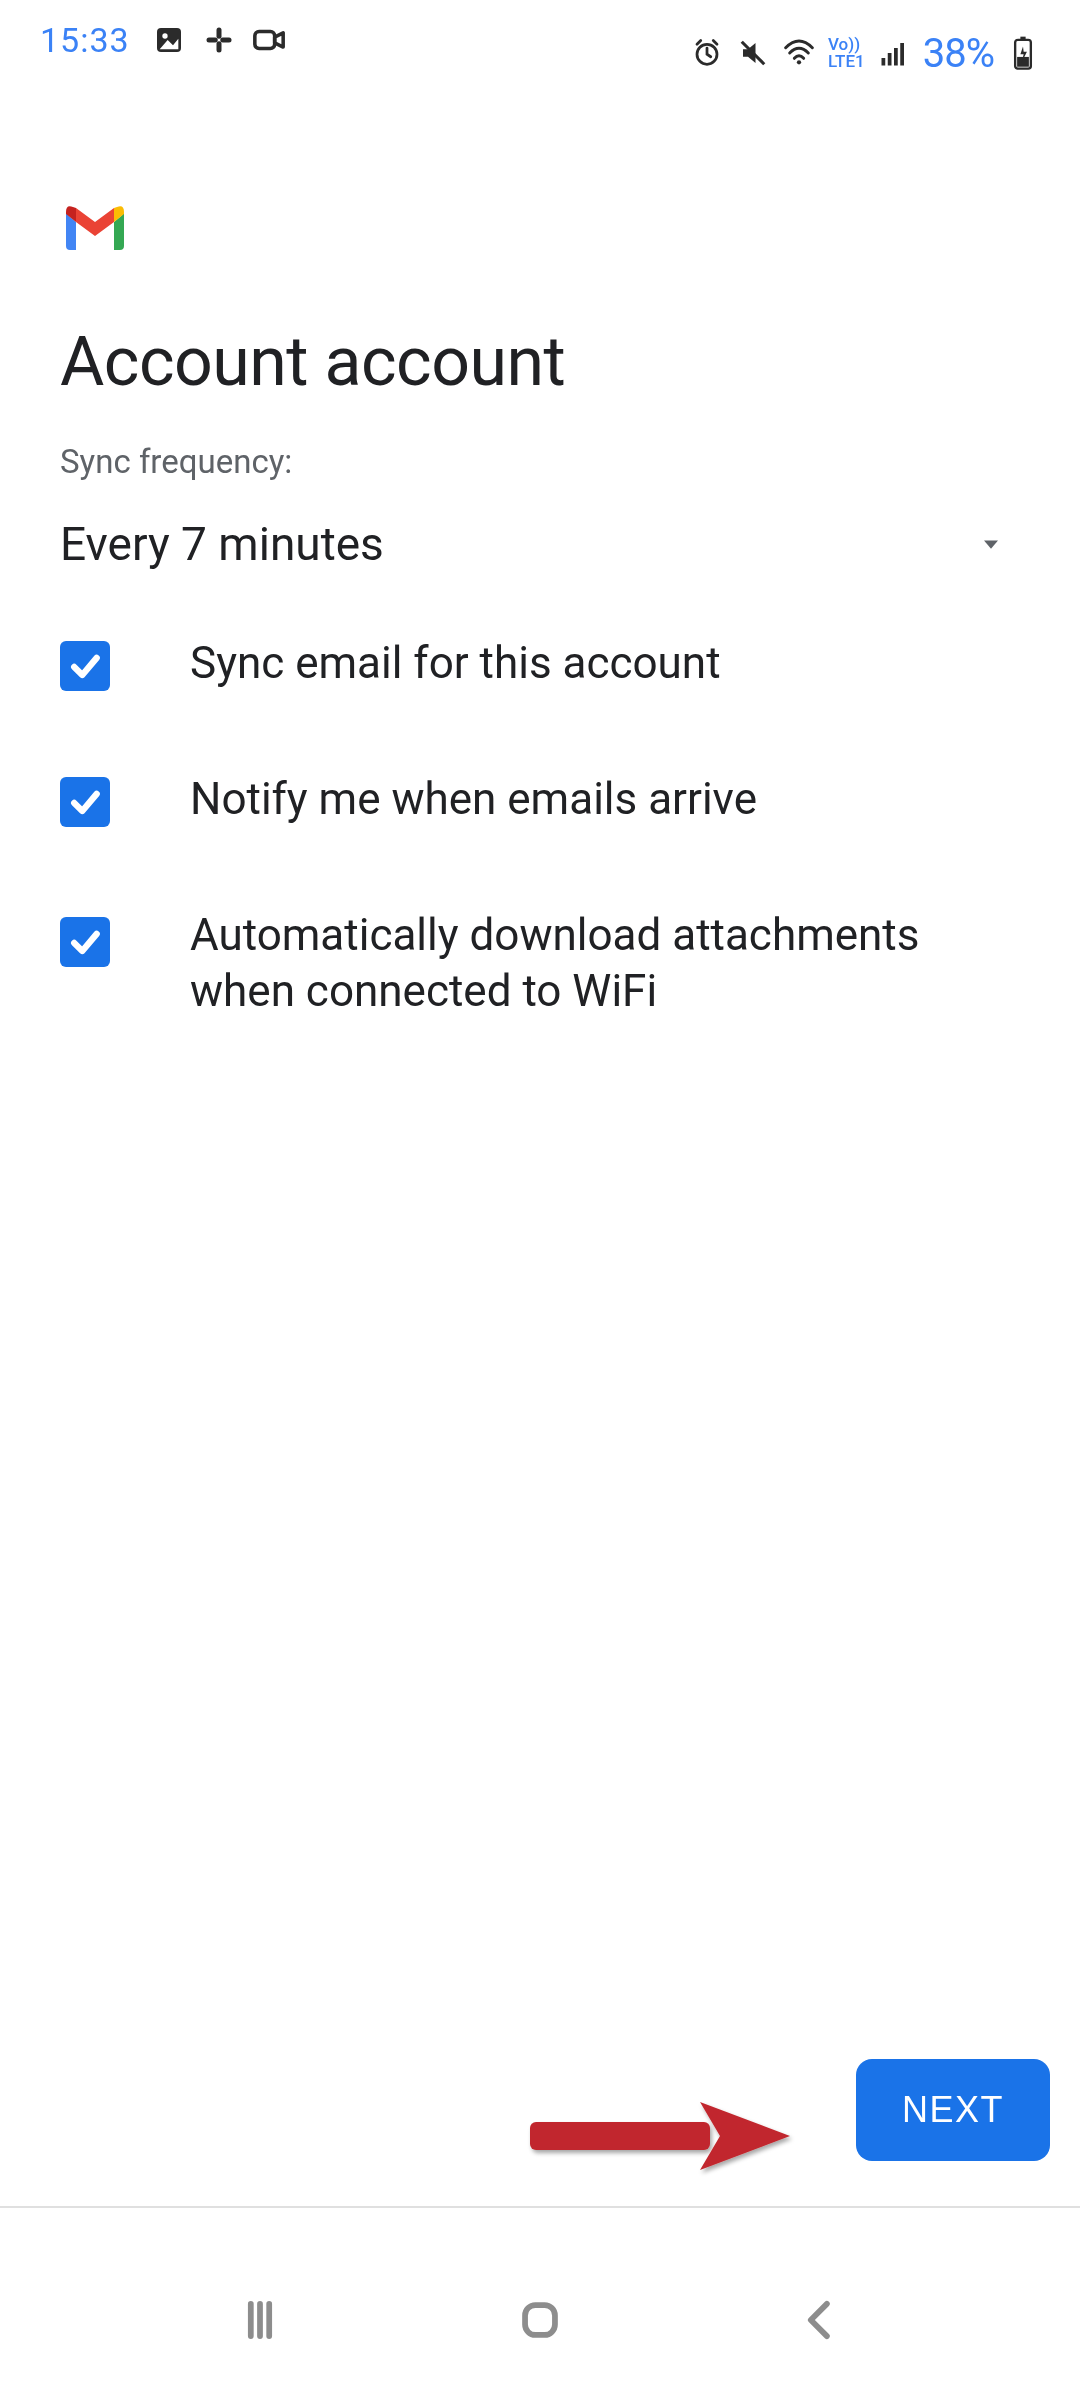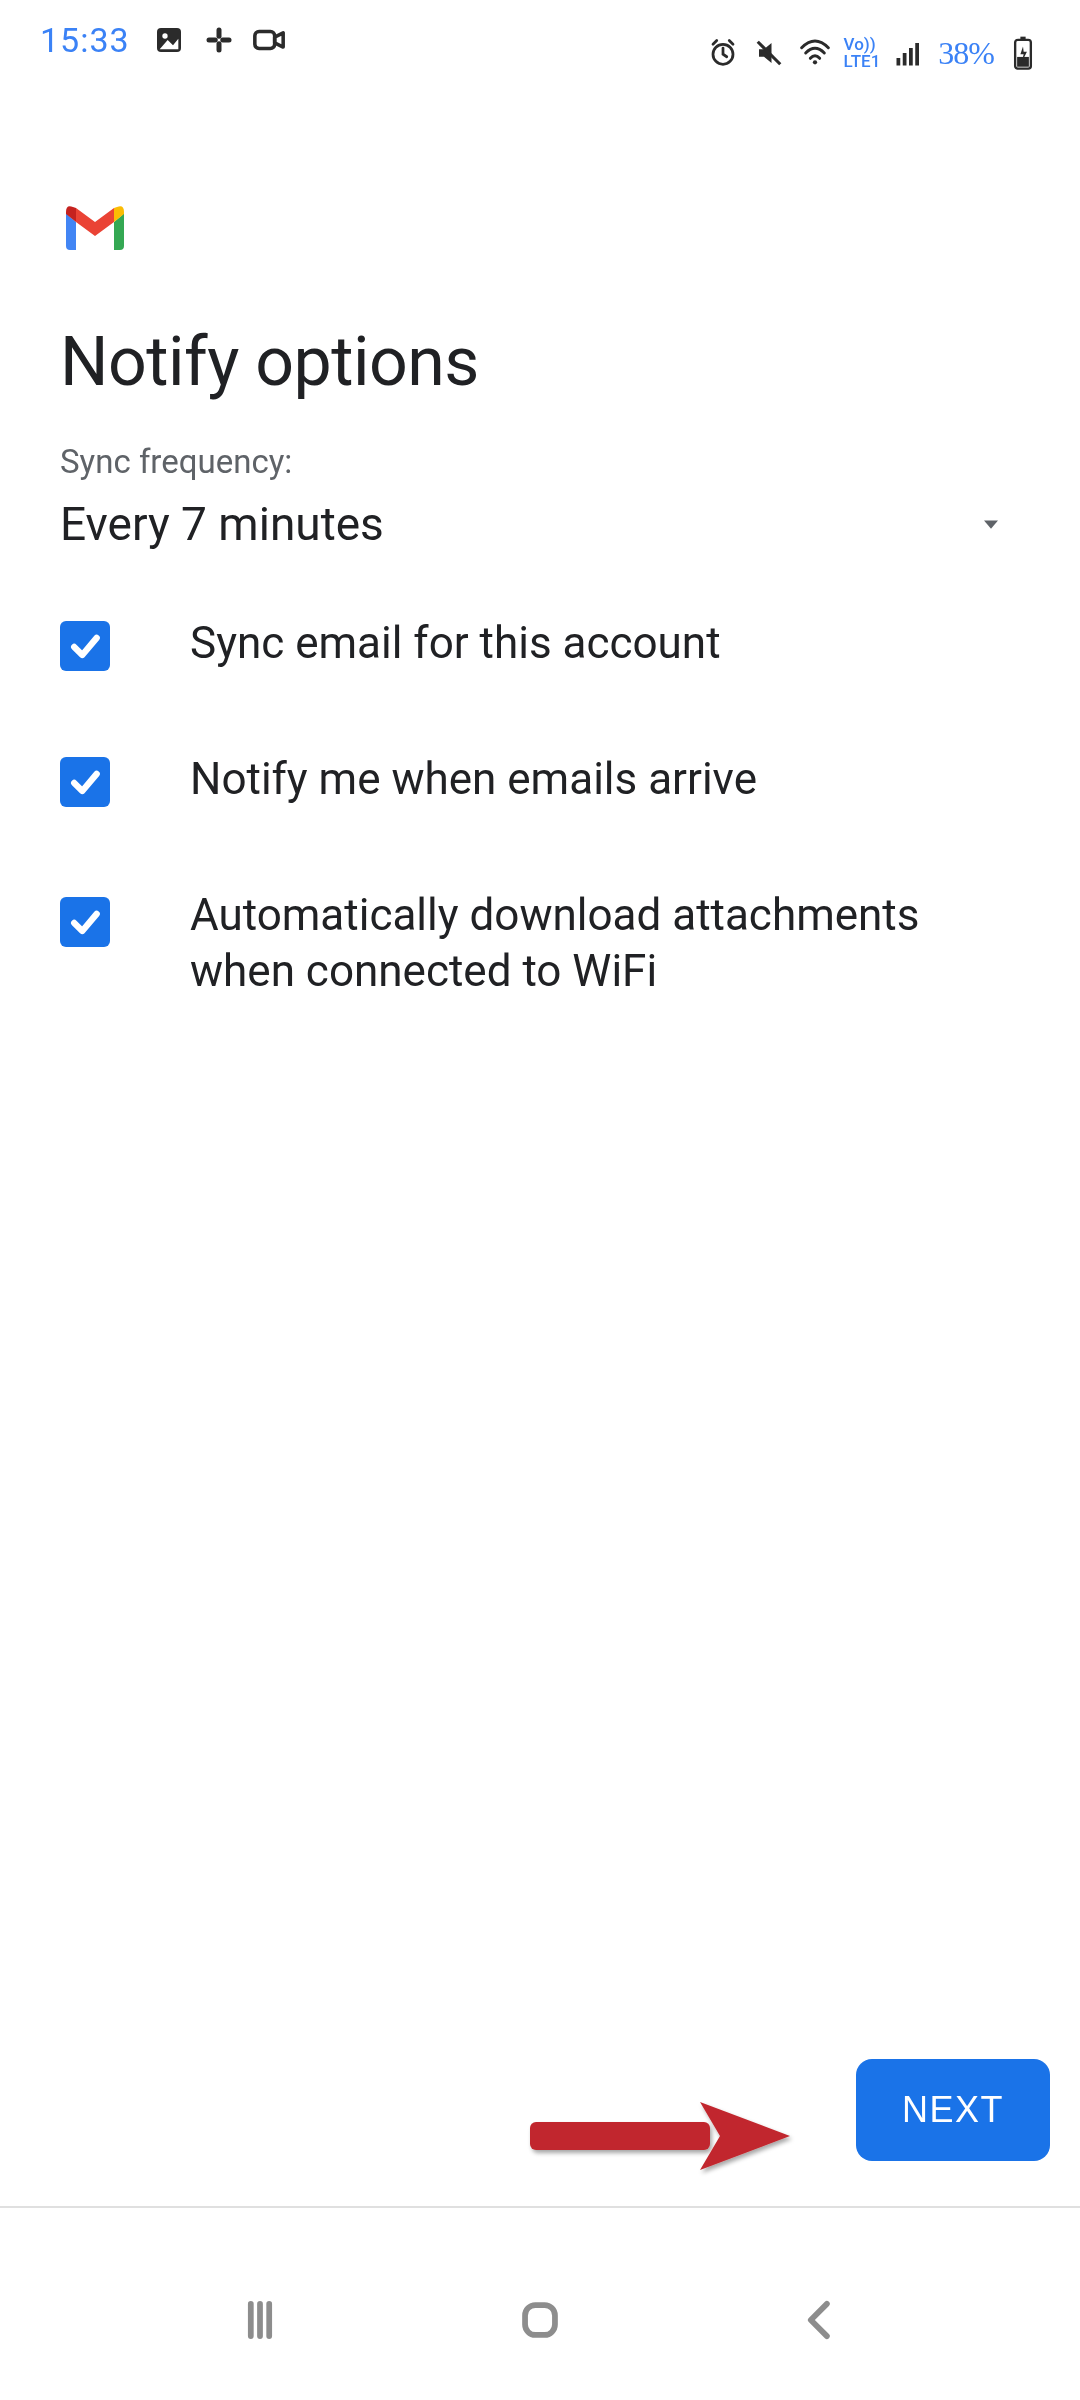--- a/index.html
+++ b/index.html
@@ -49,23 +49,22 @@
     display: inline-flex;
     align-items: center;
     justify-content: center;
   }
   .time {
     font-weight: 400;
     letter-spacing: 1px;
     margin-right: 6px;
   }
   .battery-text {
-    font-size: 32px;
+    font-size: 40px;
     letter-spacing: -1px;
-    font-family: Liberation Serif, serif;
   }
   .lte-label {
     font-size: 17px;
     line-height: 17px;
     font-weight: 500;
   }
   .lte-stack {
     display:flex;
     flex-direction:column;
     align-items:flex-start;
@@ -90,21 +89,21 @@
     font-size: 68px;
     font-weight: 400;
     color: #202124;
     margin-bottom: 40px;
     letter-spacing: -0.5px;
   }
 
   .subtitle {
     font-size: 33px;
     color: #5f6368;
-    margin-bottom: 12px;
+    margin-bottom: 32px;
   }
 
   .dropdown-row {
     display: flex;
     align-items: center;
     justify-content: space-between;
     padding: 4px 0 4px 0;
     margin-bottom: 60px;
     cursor: pointer;
   }
@@ -302,21 +301,21 @@
   <div class="gmail-logo">
     <svg viewBox="0 0 70 52" width="70" height="52">
       <path d="M6 12 V46 Q6 50 10 50 H16 V22 L10 17 Q6 14 6 12 Z" fill="#4285F4"></path>
       <path d="M54 22 V50 H60 Q64 50 64 46 V12 Q64 14 60 17 Z" fill="#34A853"></path>
       <path d="M16 22 L35 36 L54 22 V8 L35 22 L16 8 Z" fill="#EA4335"></path>
       <path d="M6 12 Q6 4 13 7 L16 8 V22 L6 14 Z" fill="#C5221F"></path>
       <path d="M64 12 Q64 4 57 7 L54 8 V22 L64 14 Z" fill="#FBBC04"></path>
     </svg>
   </div>
 
-  <h1 class="title">Notify options</h1>
+  <h1 class="title">Account account</h1>
 
   <div class="subtitle">Sync frequency:</div>
 
   <div class="dropdown-row">
     <span class="dropdown-value">Every 7 minutes</span>
     <span class="dropdown-caret">
       <svg viewBox="0 0 24 24" width="28" height="28">
           <path d="M6 9 L12 16 L18 9 Z"></path>
         </svg>
     </span>

